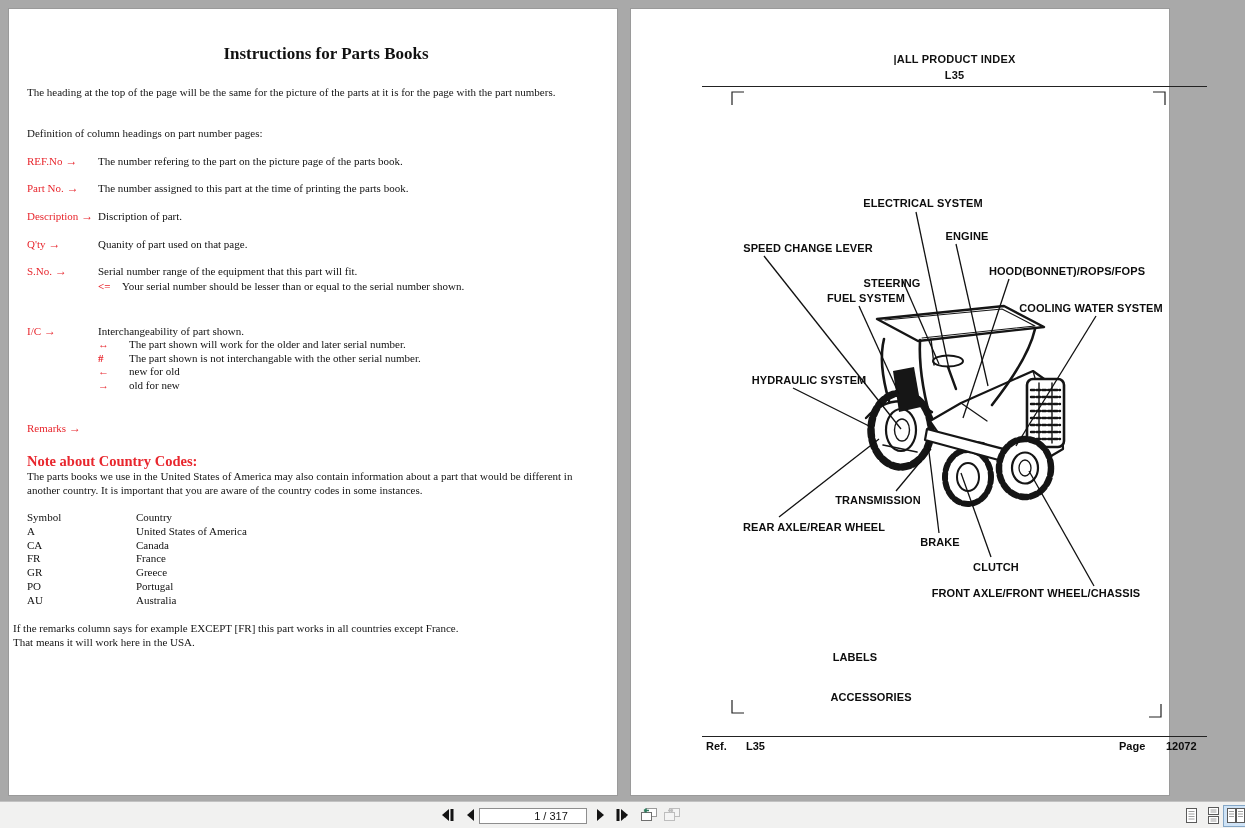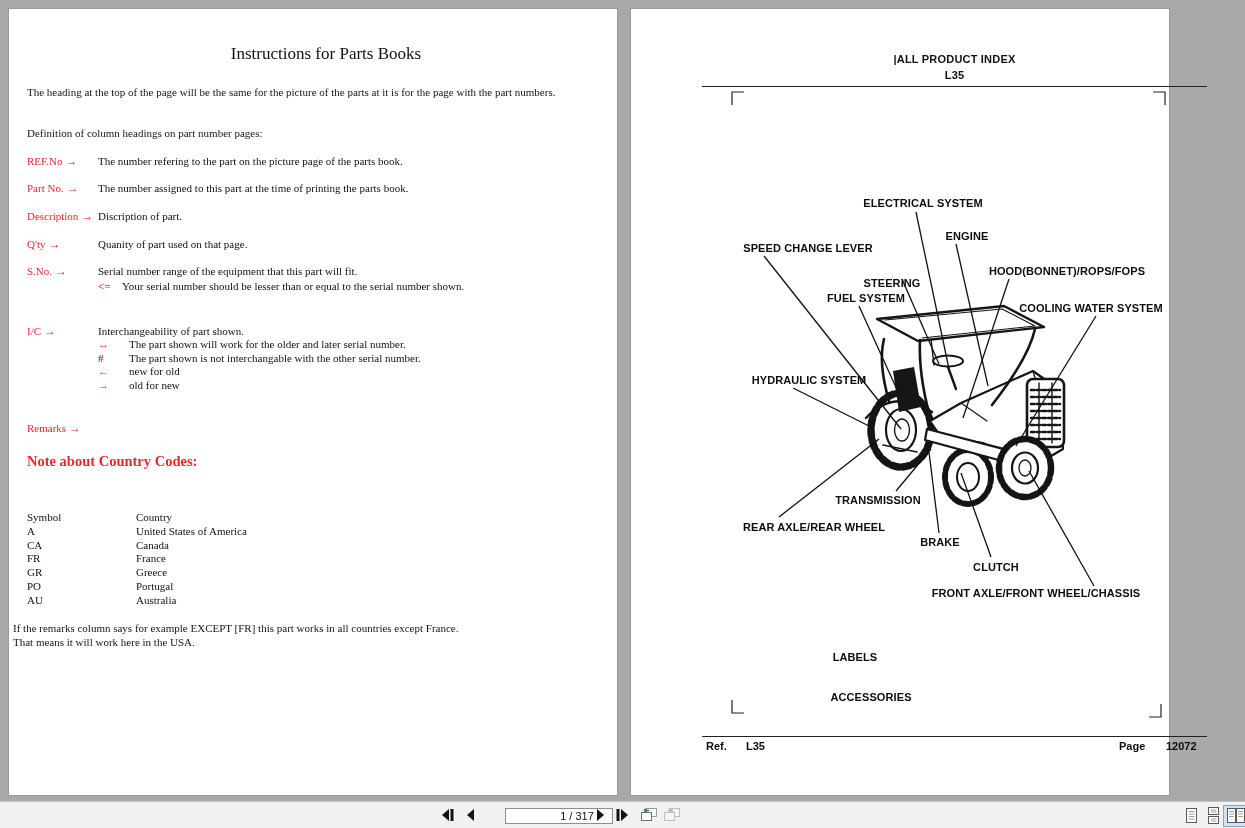--- a/index.html
+++ b/index.html
@@ -5,21 +5,21 @@
   * { margin:0; padding:0; box-sizing:border-box; }
   html,body { width:1245px; height:828px; }
   body { font-family:"Liberation Sans", sans-serif; }
   .viewer { position:relative; width:1245px; height:828px; background:#a9a9a9; overflow:hidden; }
   .page { position:absolute; top:8px; background:#ffffff; border:1px solid #9a9a9a; }
   .left-page  { left:8px;  width:610px; height:788px; font-family:"Liberation Serif", serif; color:#111; }
   .right-page { left:630px; width:540px; height:788px; color:#111; }
   .abs { position:absolute; }
 
   
-  .doc-title { width:100%; text-align:center; font-size:17px; font-weight:normal;padding-left:26px; }
+  .doc-title { width:100%; text-align:center; font-size:17px; font-weight:bold;padding-left:26px; }
   .body-text { font-size:11px; line-height:14px; color:#151515; }
   .def-row { position:absolute; left:18px; right:16px; font-size:11px; line-height:14px; }
   .def-label { position:absolute; left:0; top:0; color:#e8262d; white-space:nowrap; }
   .def-arrow { font-weight:bold; font-size:12px; padding-left:3px; }
   .def-desc { margin-left:71px; }
   .sub-line { line-height:16px; }
   .sub-line.tight { line-height:13.6px; }
   .sub-sym { display:inline-block; width:24px; color:#e8262d; font-weight:bold; }
   .sub-sym.wide { width:31px; }
   .note-heading { font-size:14.5px; font-weight:bold; color:#e8262d; }
@@ -29,21 +29,21 @@
   
   .rp-header { width:505px; left:71px; text-align:center; font-weight:bold; font-size:11px; letter-spacing:.2px; }
   .diagram-label { position:absolute; transform:translateX(-50%); font-size:11px; font-weight:bold; white-space:nowrap; letter-spacing:.1px; color:#0d0d0d; }
   .rp-rule { left:71px; width:505px; height:0; border-top:1.5px solid #222; }
   .rp-footer-text { font-weight:bold; font-size:11px; color:#0d0d0d; }
   .diagram-svg { position:absolute; left:0; top:0; pointer-events:none; }
 
   
   .statusbar { position:absolute; left:0; top:801px; width:1245px; height:27px; background:#f1f1f0; border-top:1px solid #c2c2c2; }
   .sb-btn { position:absolute; top:4px; width:20px; height:19px; background:transparent; border:none; cursor:pointer; padding:2px 0 0 0; }
-  .page-combo { position:absolute; left:505px; top:6px; width:108px; height:16px; background:#fff; border:1px solid #8e8e8e; display:flex; align-items:center; }
+  .page-combo { position:absolute; left:479px; top:6px; width:108px; height:16px; background:#fff; border:1px solid #8e8e8e; display:flex; align-items:center; }
   .page-combo input { flex:1; border:none; outline:none; font-family:"Liberation Sans",sans-serif; font-size:11px; text-align:center; height:13px; padding:0; background:transparent; color:#111; }
   .combo-caret { width:12px; font-size:7px; color:#333; text-align:center; line-height:14px; }
   .view-btn { position:absolute; top:4px; width:22px; height:19px; background:transparent; border:none; padding:1px 0 0 2px; cursor:pointer; }
   .layout-btn { position:absolute; top:4px; width:20px; height:20px; background:transparent; border:none; padding:1px 0 0 1px; cursor:pointer; }
   .layout-btn.selected { background:#cfe3f6; outline:1px solid #84a7c7; }
 </style>
 </head>
 <body>
 
 <div class="viewer">
@@ -92,20 +92,21 @@
         <div class="sub-line tight"><span class="sub-sym wide">←</span><span>new for old</span></div>
         <div class="sub-line tight"><span class="sub-sym wide">→</span><span>old for new</span></div>
       </div>
     </div>
 
     <div class="def-row" style="top:412px;">
       <span class="def-label"><span>Remarks</span><span class="def-arrow">→</span></span>
     </div>
 
     <div class="abs note-heading" style="top:444px; left:18px;">Note about Country Codes:</div>
+    <div class="abs body-text" style="top:461px; left:18px; width:555px; line-height:13.5px;">The parts books we use in the United States of America may also contain information about a part that would be different in another country. It is important that you are aware of the country codes in some instances.</div>
 
     <div class="abs cc-table" style="top:502px; left:18px;">
       <div><span class="cc-col1">Symbol</span><span>Country</span></div>
       <div><span class="cc-col1">A</span><span>United States of America</span></div>
       <div><span class="cc-col1">CA</span><span>Canada</span></div>
       <div><span class="cc-col1">FR</span><span>France</span></div>
       <div><span class="cc-col1">GR</span><span>Greece</span></div>
       <div><span class="cc-col1">PO</span><span>Portugal</span></div>
       <div><span class="cc-col1">AU</span><span>Australia</span></div>
     </div>

